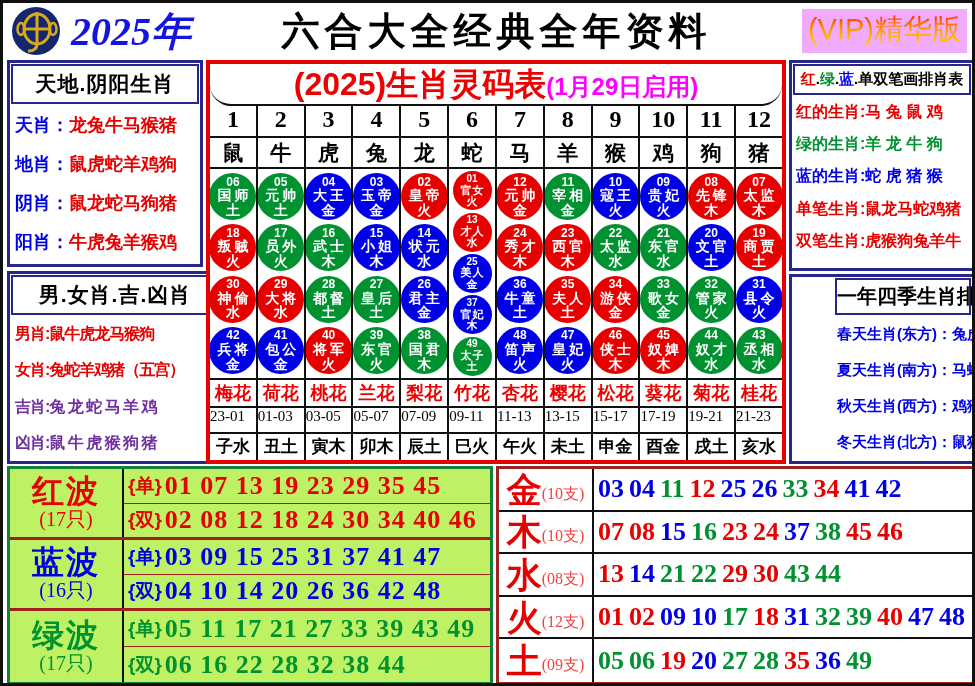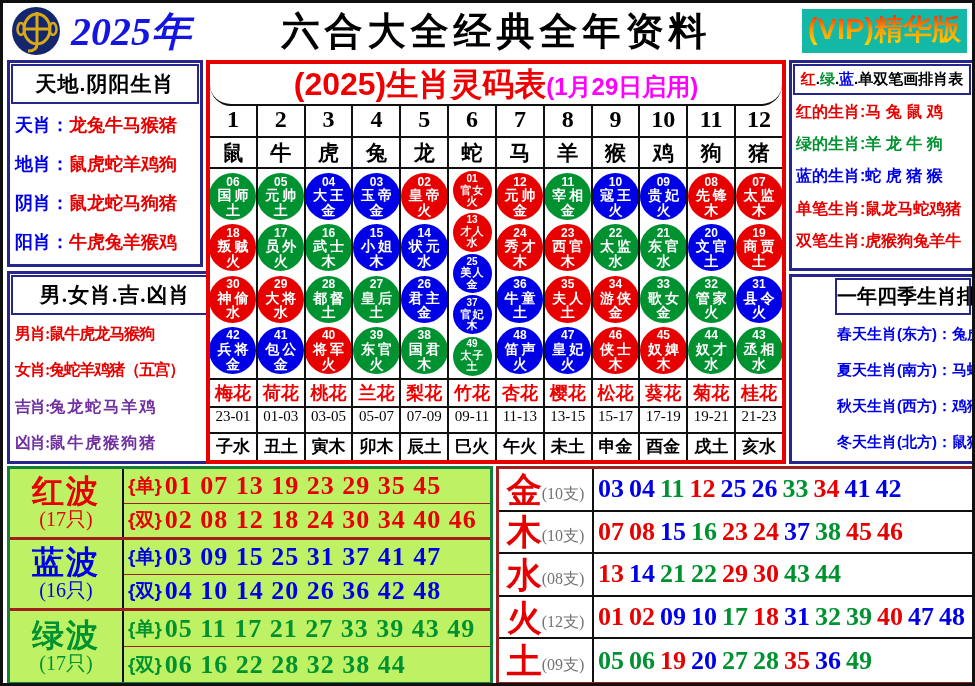--- a/index.html
+++ b/index.html
@@ -7,31 +7,31 @@
         box-sizing:border-box;overflow:hidden;font-family:"Liberation Sans","DejaVu Sans",sans-serif;}
   
   .c-red{color:#e60000}.c-green{color:#009230}.c-blue{color:#0000e6}
   .c-purple{color:#7030a0}.c-black{color:#000}
   .bg-red{background:#e60000}.bg-green{background:#009230}.bg-blue{background:#0000e6}
   
   #header{position:absolute;top:0;left:0;width:100%;height:56px;display:flex;align-items:center;}
   #logo{width:50px;height:50px;margin-left:8px;flex:0 0 auto;}
   #year{margin-left:10px;color:#1515e0;font:italic bold 40px "Liberation Serif","DejaVu Serif",serif;white-space:nowrap;}
   #main-title{flex:1;text-align:center;font-weight:900;font-size:38px;letter-spacing:5px;color:#000;white-space:nowrap;}
-  #vip{margin-right:5px;background:#14b8a6;padding:1px 6px 3px 6px;font-weight:700;font-size:29px;
+  #vip{margin-right:5px;background:#f0abfc;padding:1px 6px 3px 6px;font-weight:400;font-size:29px;
        color:#ff4400;white-space:nowrap;}
   @supports (-webkit-background-clip:text){
     #vip span{background-image:linear-gradient(#ff2000,#ff9900,#ffd400);-webkit-background-clip:text;color:transparent;}
   }
   
   .panel{position:absolute;background:#fff;border:3px solid #26268c;box-sizing:border-box;}
   .panel-title{border:2px solid #26268c;margin:1px;text-align:center;font-weight:bold;color:#000;white-space:nowrap;}
   
   #left-top{left:4px;top:57px;width:196px;height:207px;}
-  #left-bottom{left:4px;top:268px;width:216px;height:193px;font-family:Liberation Serif, serif;}
+  #left-bottom{left:4px;top:268px;width:216px;height:193px;}
   #left-top .panel-title,#left-bottom .panel-title{font-size:21px;padding:4px 0;letter-spacing:1px;}
   .vrows{display:flex;flex-direction:column;justify-content:space-around;padding:0 5px;}
   #left-top .vrows{height:156px;}
   #left-bottom .vrows{height:146px;}
   .srow{font-weight:bold;font-size:18px;white-space:nowrap;letter-spacing:0;}
   #left-bottom .srow{font-size:16px;letter-spacing:-1px;}
   
   #center{left:203px;top:57px;width:580px;height:404px;border:4px solid #e60000;box-sizing:border-box;position:absolute;background:#fff;}
   #center-title{height:40px;line-height:40px;text-align:center;border-bottom:2px solid #101010;white-space:nowrap;overflow:hidden;border-radius:21px;}
   #center-title .tmain{font-weight:bold;font-size:32px;color:#ee0000;}
@@ -39,21 +39,21 @@
   #grid{display:flex;height:354px;}
   .col{flex:1;display:flex;flex-direction:column;border-right:2px solid #101010;min-width:0;}
   .col.last{border-right:none;}
   .cnum{height:30px;line-height:30px;text-align:center;border-bottom:2px solid #101010;
         font:600 24px "Liberation Serif","DejaVu Serif",serif;}
   .czod{height:29px;line-height:29px;text-align:center;border-bottom:2px solid #101010;font-weight:bold;font-size:21px;}
   .cballs{flex:1;display:flex;flex-direction:column;align-items:center;justify-content:space-evenly;
           border-bottom:2px solid #101010;overflow:hidden;}
   .cflower{height:26px;line-height:26px;text-align:center;border-bottom:2px solid #101010;
            color:#ee0000;font-weight:bold;font-size:18px;}
-  .chour{height:24px;line-height:24px;text-align:center;border-bottom:2px solid #101010;
+  .chour{height:24px;line-height:24px;text-align:left;border-bottom:2px solid #101010;
          font:15px "Liberation Serif","DejaVu Serif",serif;}
   .cbranch{height:26px;line-height:26px;text-align:center;font-weight:bold;font-size:17px;}
   .ball{width:47px;height:47px;border-radius:50%;color:#fff;display:flex;flex-direction:column;
         align-items:center;justify-content:center;line-height:1.05;font-weight:bold;flex:0 0 auto;}
   .ball .bn{font-size:12px;}
   .ball .bt{font-size:14px;letter-spacing:3px;text-indent:3px;white-space:nowrap;}
   .ball .be{font-size:14px;}
   .ball.small{width:39px;height:39px;}
   .ball.small .bn{font-size:10px;}
   .ball.small .bt{font-size:11px;letter-spacing:1px;text-indent:1px;}
@@ -79,21 +79,21 @@
   .wrow{flex:1;display:flex;align-items:center;padding-left:4px;white-space:nowrap;overflow:hidden;}
   .wrow.wrow1{border-bottom:1px solid #a02020;}
   .wtag{font-size:19px;font-weight:bold;}
   .wvals{font:bold 26px "Liberation Serif","DejaVu Serif",serif;margin-left:3px;letter-spacing:1px;}
   
   #bottom-right{position:absolute;left:493px;top:463px;width:479px;height:219px;border:3px solid #a02020;box-sizing:border-box;background:#fff;}
   .erow{height:42.6px;display:flex;align-items:stretch;box-sizing:border-box;}
   .erow.esep{border-bottom:2px solid #101010;}
   .elabel{width:93px;border-right:2px solid #101010;display:flex;align-items:center;justify-content:center;flex:0 0 auto;}
   .ename{font-size:35px;font-weight:900;color:#e60000;line-height:1;}
-  .ecount{font:16px "Liberation Serif","DejaVu Serif",serif;color:#737373;margin-top:10px;white-space:nowrap;}
+  .ecount{font:16px "Liberation Serif","DejaVu Serif",serif;color:#ef4444;margin-top:10px;white-space:nowrap;}
   .enums{flex:1;display:flex;align-items:center;padding-left:4px;white-space:nowrap;overflow:hidden;}
   .enum{font:bold 26px "Liberation Serif","DejaVu Serif",serif;margin-right:5px;}
 </style>
 </head>
 <body>
 
 <div id="page">
 
   <div id="header">
     <svg id="logo" viewBox="0 0 50 50">

